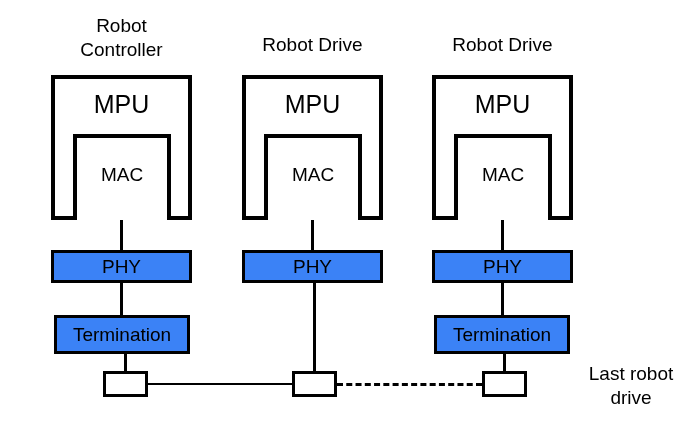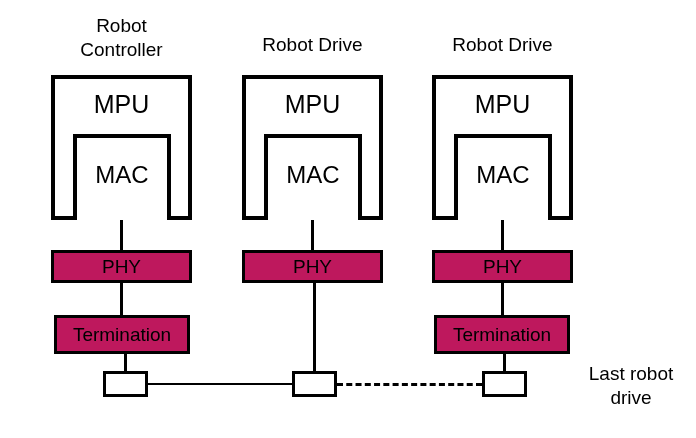--- a/index.html
+++ b/index.html
@@ -57,30 +57,30 @@
     border-bottom: none;
     background: #fff;
     z-index: 2;
   }
   .box-mac .label {
     position: absolute;
     left: 0;
     right: 0;
     top: 26px;
     text-align: center;
-    font-size: 24px;
+    font-size: 19px;
     line-height: 22px;
   }
 
   
   .box-flat {
     position: absolute;
     box-sizing: border-box;
     border: 3px solid #000;
-    background: #be185d;
+    background: #3b82f6;
     z-index: 2;
     display: flex;
     align-items: center;
     justify-content: center;
   }
   .box-flat .label {
     font-size: 19px;
     line-height: 22px;
     text-align: center;
   }

